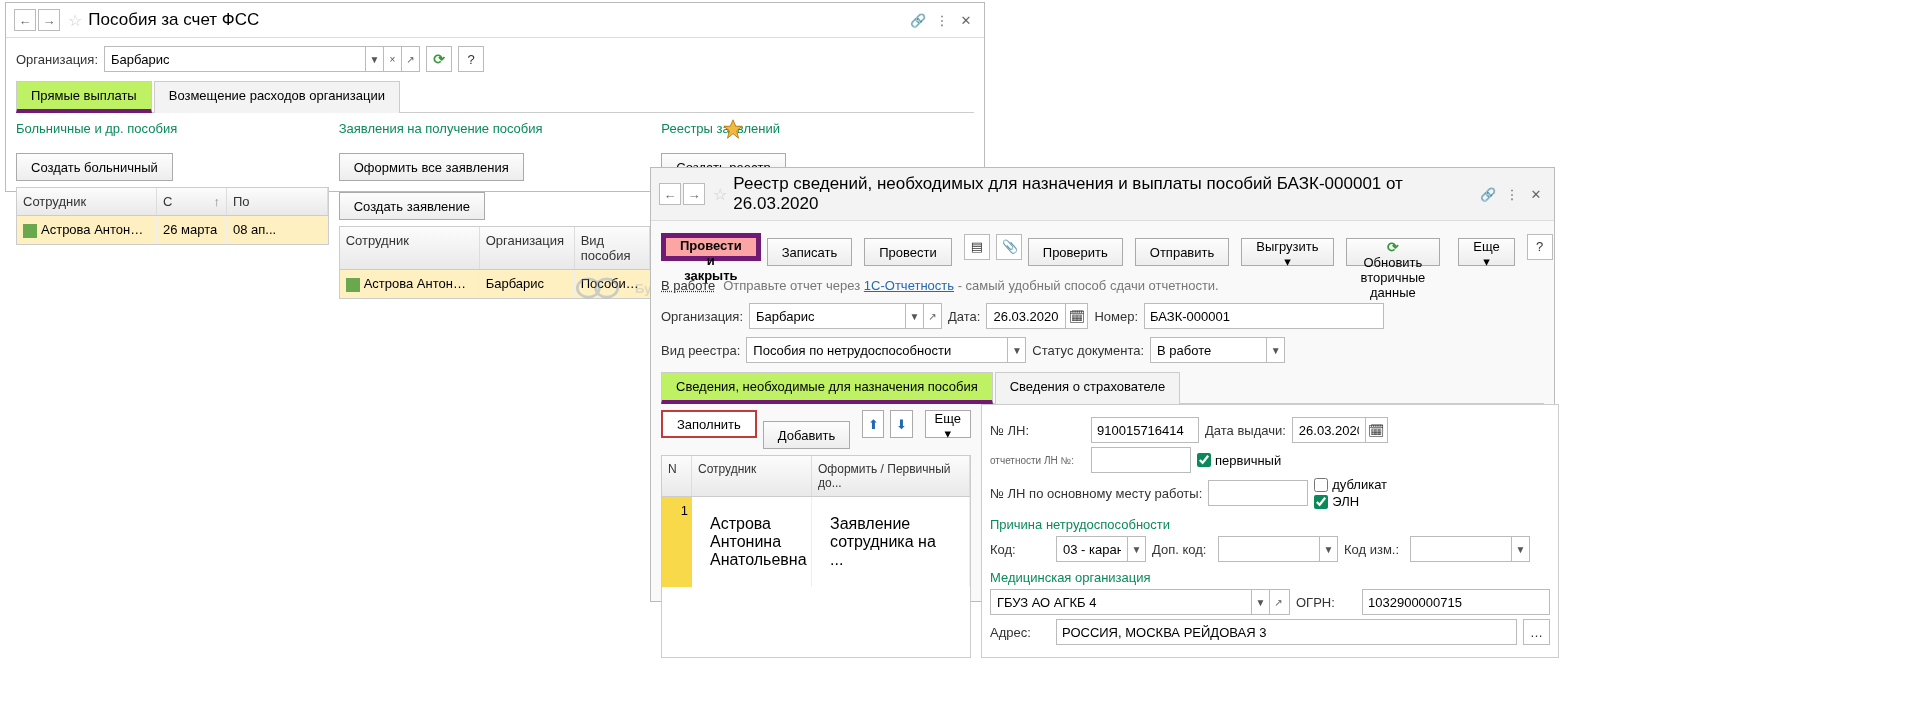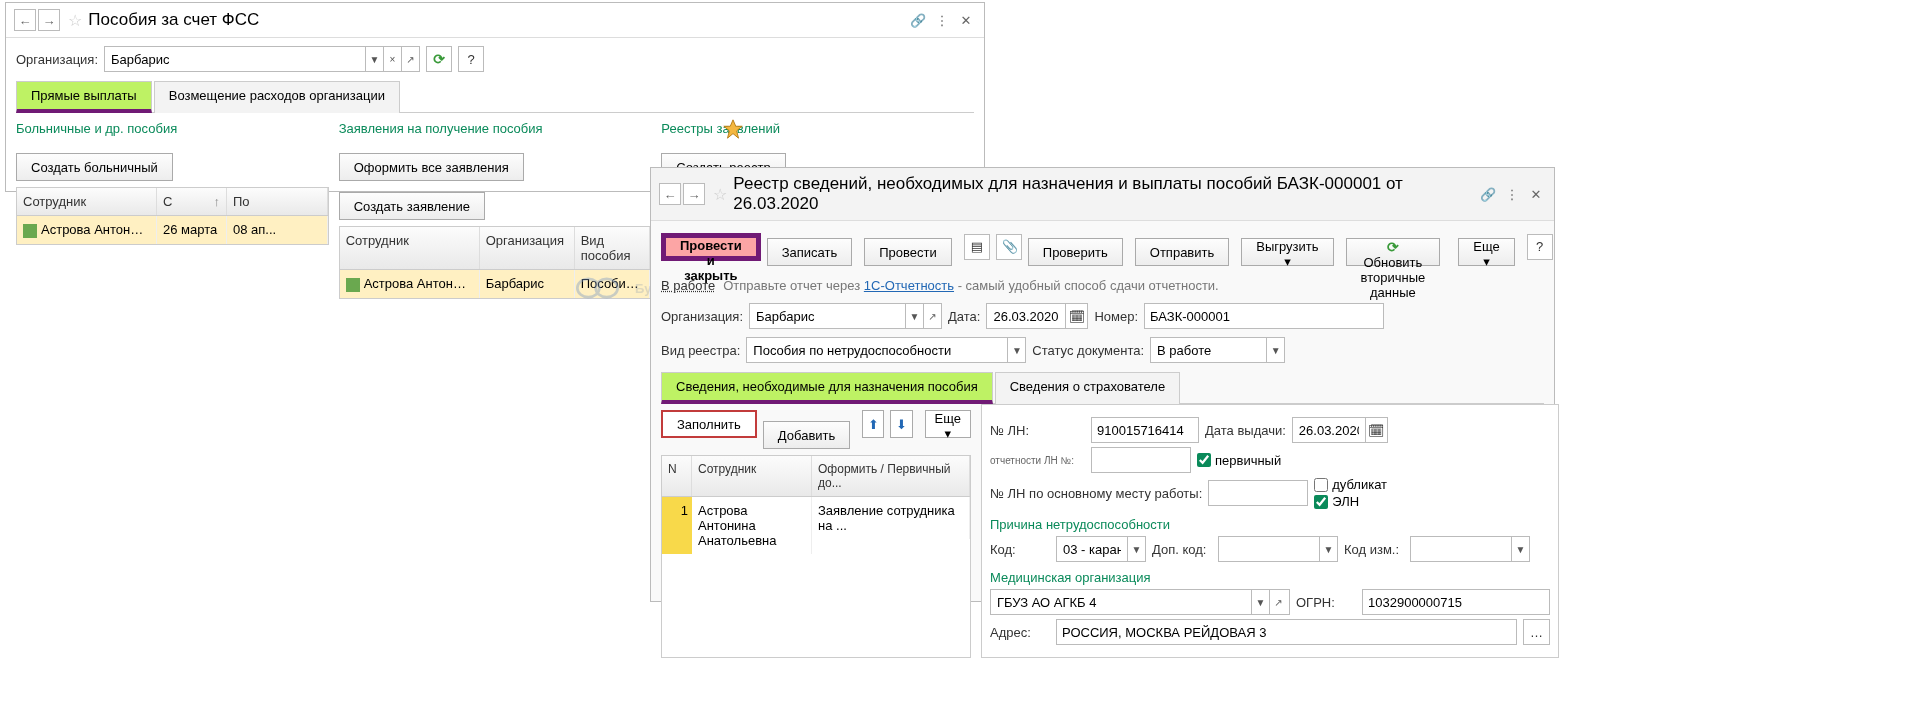--- a/index.html
+++ b/index.html
@@ -51,21 +51,21 @@
 .subtab.active{background:#fff;}
 .tbtns{display:flex;gap:6px;margin:6px 0;}
 .btn-red{border:2px solid #c23b3b;height:28px;padding:0 14px;background:#fff;cursor:pointer;}
 .arrow-btn{width:28px;height:28px;border:1px solid #aaa;background:#fff;display:inline-flex;align-items:center;justify-content:center;cursor:pointer;}
 .more{height:28px;border:1px solid #aaa;background:#fff;padding:0 8px;cursor:pointer;}
 .minitable{border:1px solid #ccc;flex:1;background:#fff;}
 .minitable .grid-head{display:flex;}
 .minitable .gh{font-size:12px;}
 .minitable .mrow{display:flex;}
 .ncell{width:30px;background:#f8d94a;text-align:right;padding:6px 4px;}
-.tcell{padding:6px;border-right:1px solid #eee;font-size:13px;}
+.tcell{padding:18px;border-right:1px solid #eee;font-size:16px;}
 .sectg{color:#0a8a5a;margin:8px 0 4px;}
 .frow{display:flex;align-items:center;gap:6px;margin:4px 0;}
 .frow .lbl{min-width:60px;}
 .chk{display:flex;align-items:center;gap:4px;}
 .chk input{width:14px;height:14px;accent-color:#0a8a5a;}
 .watermark{position:absolute;left:570px;top:268px;color:rgba(120,140,170,0.25);font-size:42px;font-weight:700;pointer-events:none;display:flex;align-items:center;gap:10px;}
 .watermark svg{width:55px;height:40px;opacity:0.4;}
 </style>
 </head>
 <body>

